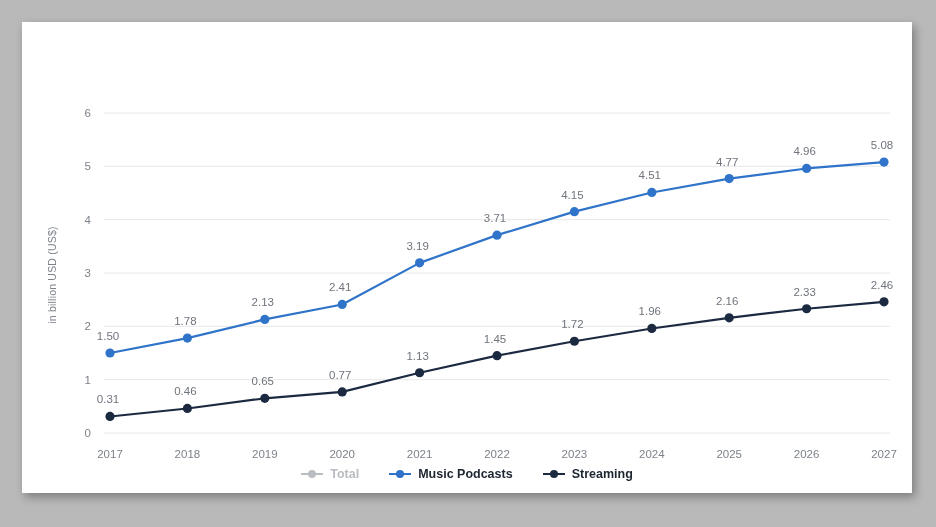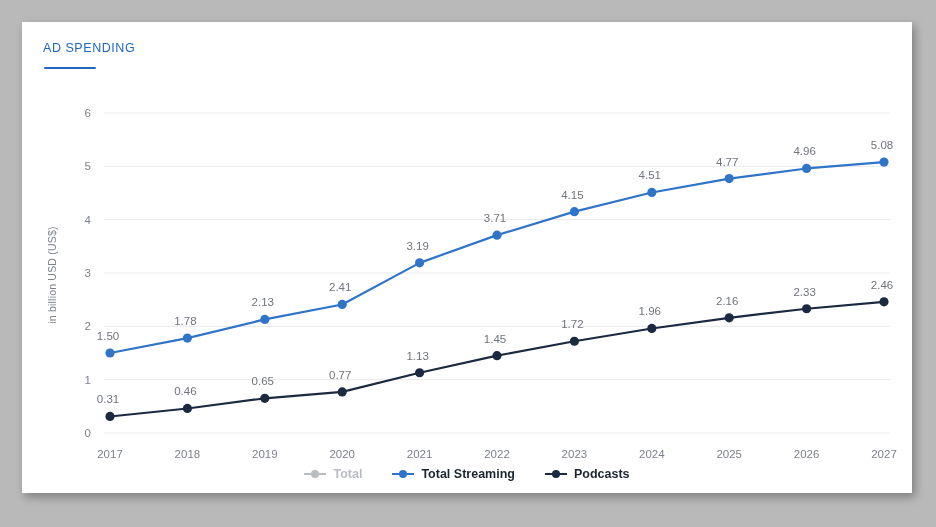--- a/index.html
+++ b/index.html
@@ -125,24 +125,20 @@
     border-radius: 50%;
   }
 </style>
 </head>
 <body>
 
 <div id="stage">
   <div id="card">
 
     <div id="tabbar">
-      <div class="tab active">
-        <span>AD SPENDING</span>
-        <span class="underline"></span>
-      </div>
     </div>
 
     <div id="plotwrap">
       <div id="ylabel">in billion USD (US$)</div>
       <svg id="chartsvg" width="890" height="420">
           <line x1="82" y1="360" x2="868" y2="360" stroke="#e8e8e8" stroke-width="1"></line>
           <text x="69" y="364" text-anchor="end" font-size="11.5" fill="#7d828a" font-family="&quot;Liberation Sans&quot;, sans-serif">0</text>
           <line x1="82" y1="306.6666666666667" x2="868" y2="306.6666666666667" stroke="#e8e8e8" stroke-width="1"></line>
           <text x="69" y="310.6666666666667" text-anchor="end" font-size="11.5" fill="#7d828a" font-family="&quot;Liberation Sans&quot;, sans-serif">1</text>
           <line x1="82" y1="253.33333333333334" x2="868" y2="253.33333333333334" stroke="#e8e8e8" stroke-width="1"></line>
@@ -220,26 +216,26 @@
             <span class="lm-line" style="background:#b9bcc1"></span>
             <span class="lm-dot" style="background:#b9bcc1"></span>
           </span>
           <span style="color:#b9bcc1">Total</span>
         </div>
         <div class="legend-item">
           <span class="legend-marker">
             <span class="lm-line" style="background:#3074c9"></span>
             <span class="lm-dot" style="background:#3074c9"></span>
           </span>
-          <span style="color:#1d2530">Total Streaming</span>
+          <span style="color:#1d2530">Music Podcasts</span>
         </div>
         <div class="legend-item">
           <span class="legend-marker">
             <span class="lm-line" style="background:#1b2a41"></span>
             <span class="lm-dot" style="background:#1b2a41"></span>
           </span>
-          <span style="color:#1d2530">Podcasts</span>
+          <span style="color:#1d2530">Streaming</span>
         </div>
       </div>
     </div>
 
   </div>
 </div>
 
 </body></html>

